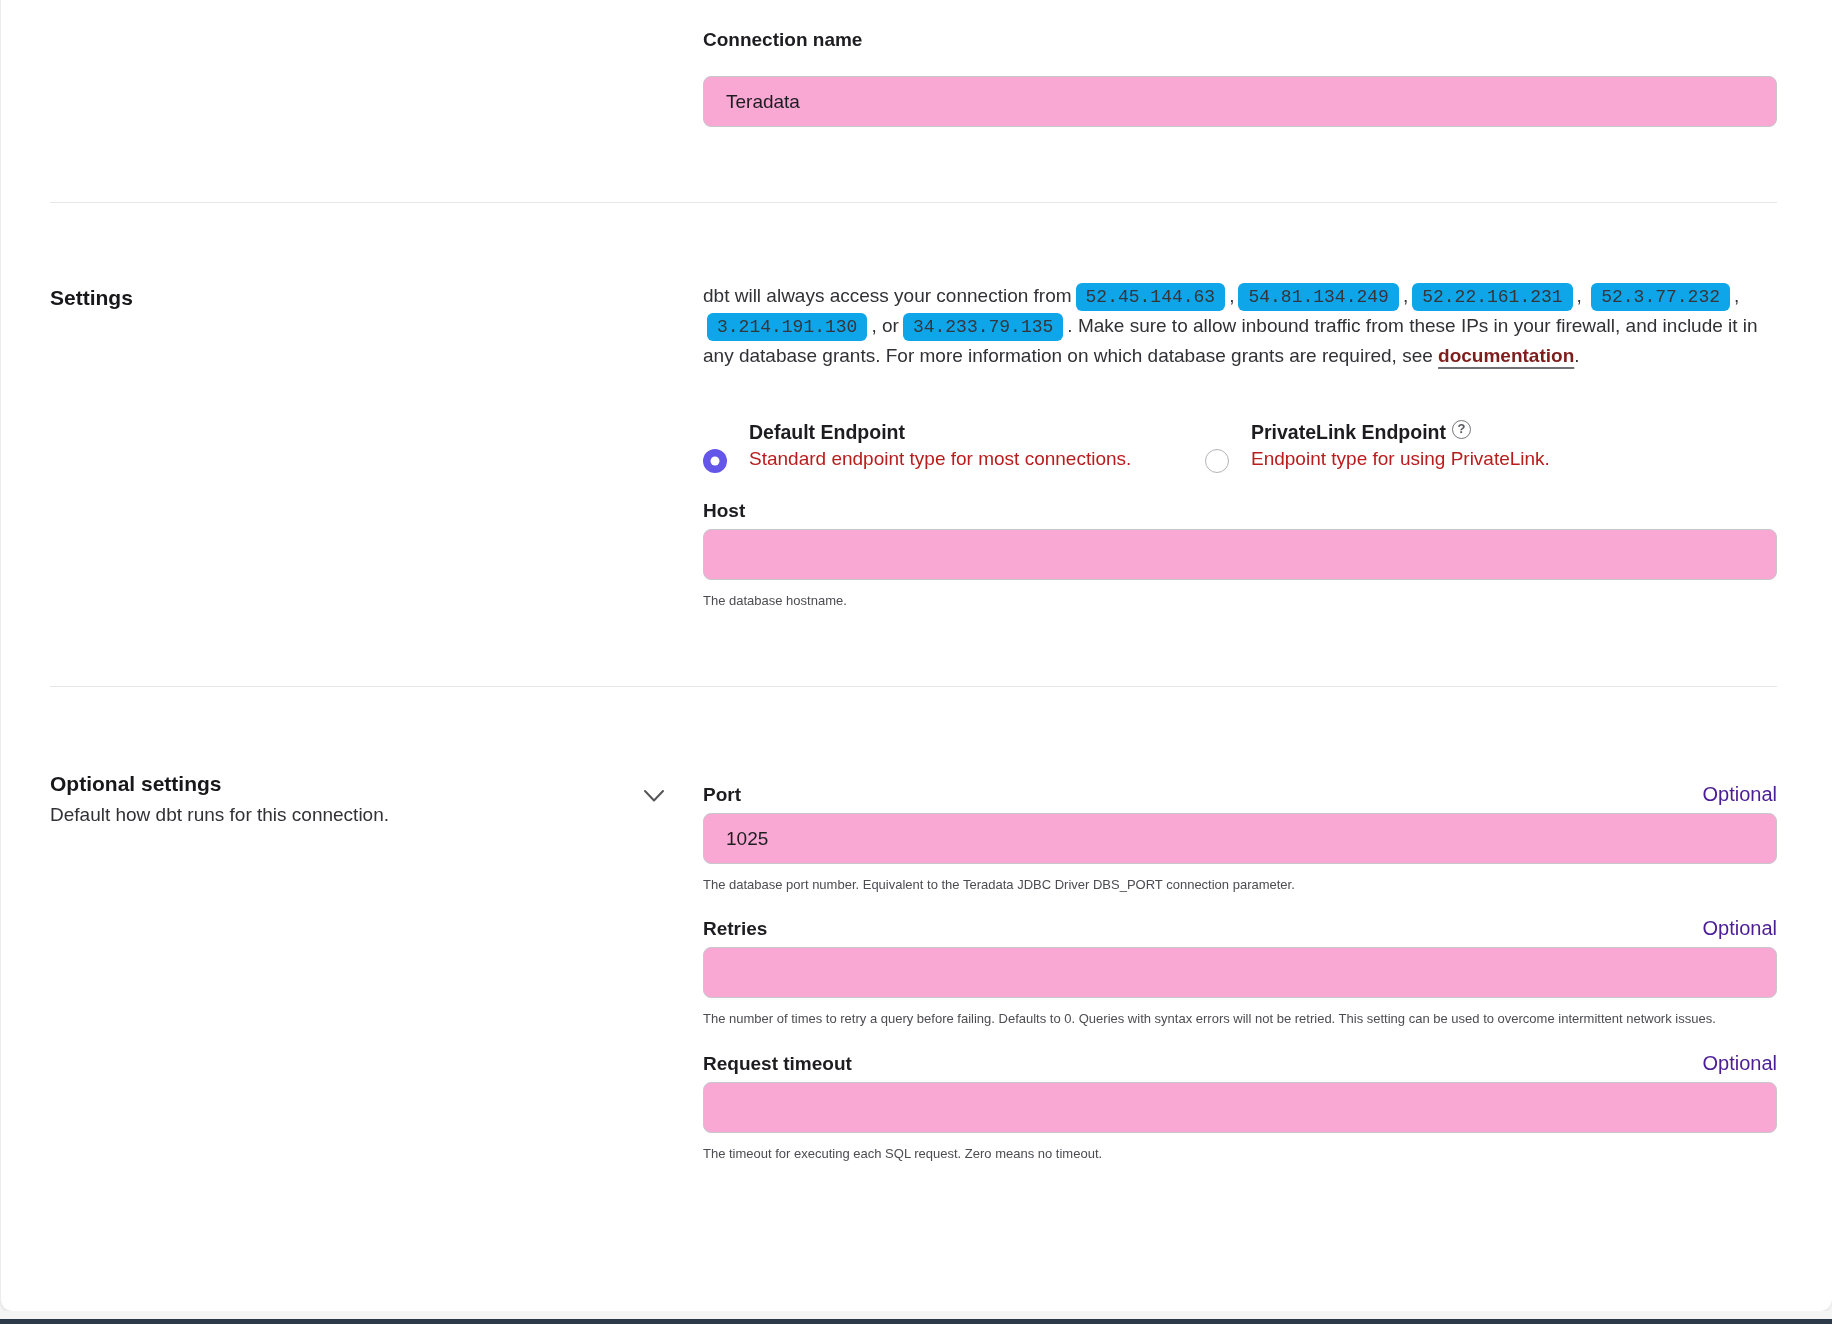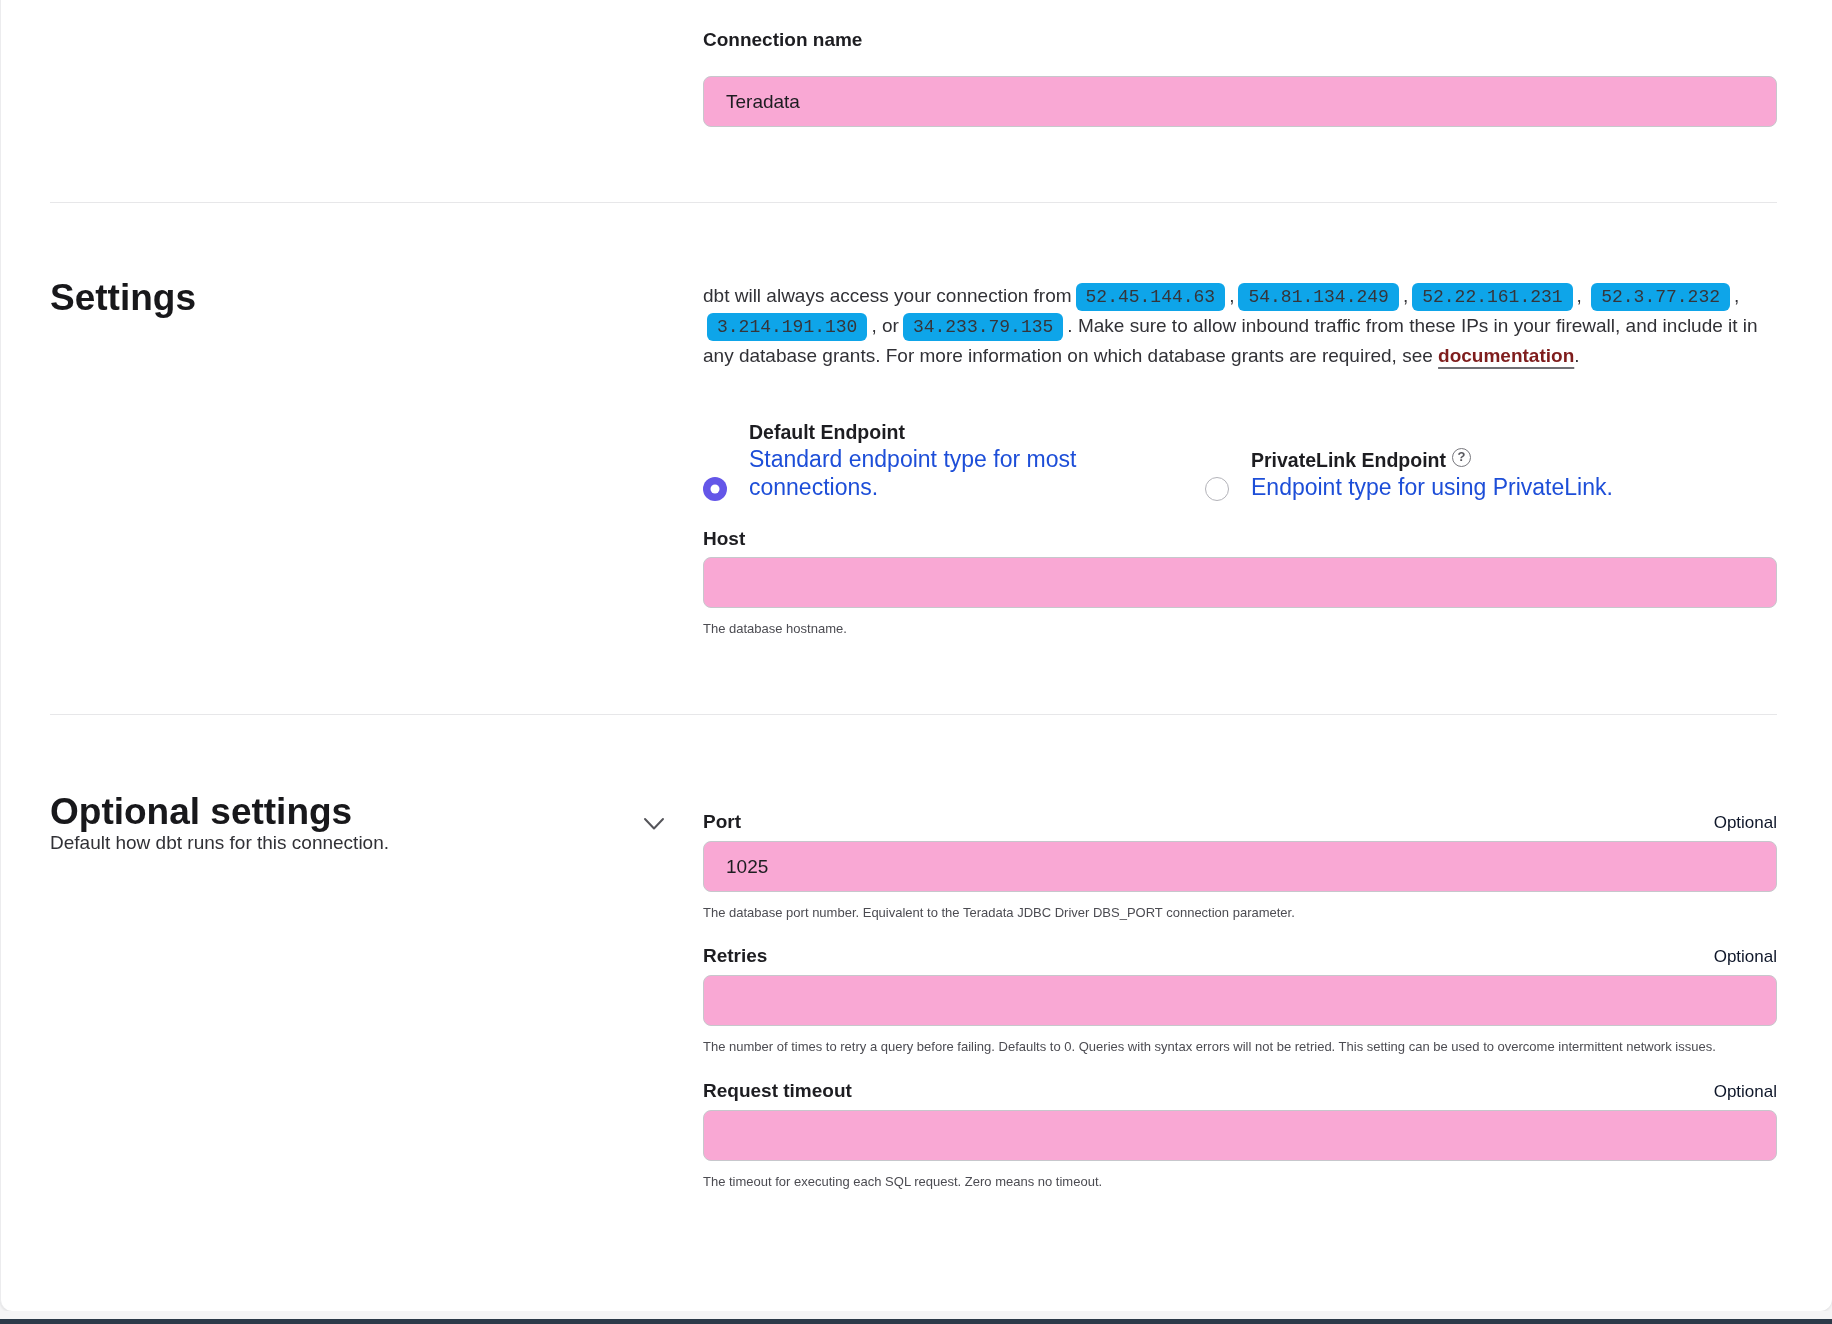--- a/index.html
+++ b/index.html
@@ -29,42 +29,42 @@
 
   .field-label {
     display: block;
     font-size: 19px; font-weight: 600; color: #1d1d21;
     line-height: 24px;
   }
   .field-head {
     display: flex; justify-content: space-between; align-items: baseline;
     margin-bottom: 6px;
   }
-  .optional-tag { font-size: 17px; color: #0f172a; font-weight: 400; line-height: 24px; }
+  .optional-tag { font-size: 20px; color: #4c1d95; font-weight: 400; line-height: 24px; }
 
   .text-input {
     width: 100%; height: 51px;
     border: 1px solid #c7c7cc; border-radius: 8px;
     background: #f9a8d4;
     font-family: "Liberation Sans", sans-serif;
     font-size: 19px; color: #1d1d21;
     padding: 0 22px;
     outline: none;
   }
   .mb6 { margin-bottom: 24px; }
 
   .helper-text {
     margin-top: 9px;
     font-size: 13px; color: #4c4c52; line-height: 24px;
   }
 
   
   .section-settings { padding-top: 78px; }
   .section-heading {
-    font-size: 37px; font-weight: 700; color: #18181b; line-height: 33px;
+    font-size: 21px; font-weight: 700; color: #18181b; line-height: 33px;
   }
   .intro-text {
     font-size: 19px; color: #313136; line-height: 30px;
   }
   .ip-chip {
     display: inline-block;
     font-family: "Liberation Mono", "DejaVu Sans Mono", monospace;
     font-size: 18px; color: #35353a;
     background: #0ea5e9;
     border-radius: 6px;
@@ -93,21 +93,21 @@
     border: 1.5px solid #b3b3b9; background: #fff;
   }
   .radio-circle.selected { border: none; background: #6456e8; }
   .radio-circle.selected .radio-dot {
     position: absolute; left: 50%; top: 50%;
     width: 9px; height: 9px; border-radius: 50%;
     background: #ffffff; transform: translate(-50%, -50%);
   }
   .radio-texts { margin-left: 22px; }
   .radio-label { font-size: 19.5px; font-weight: 600; color: #1d1d21; line-height: 26px; }
-  .radio-desc { font-size: 23px; color: #1d4ed8; line-height: 28px; }
+  .radio-desc { font-size: 19px; color: #b91c1c; line-height: 28px; }
   .help-icon {
     display: inline-flex; align-items: center; justify-content: center;
     width: 19px; height: 19px;
     border: 1.5px solid #77777d; border-radius: 50%;
     font-size: 13px; font-weight: 700; color: #57575d;
     vertical-align: 6px; margin-left: 6px;
     cursor: pointer;
   }
 
   .host-field { margin-top: 26px; }

